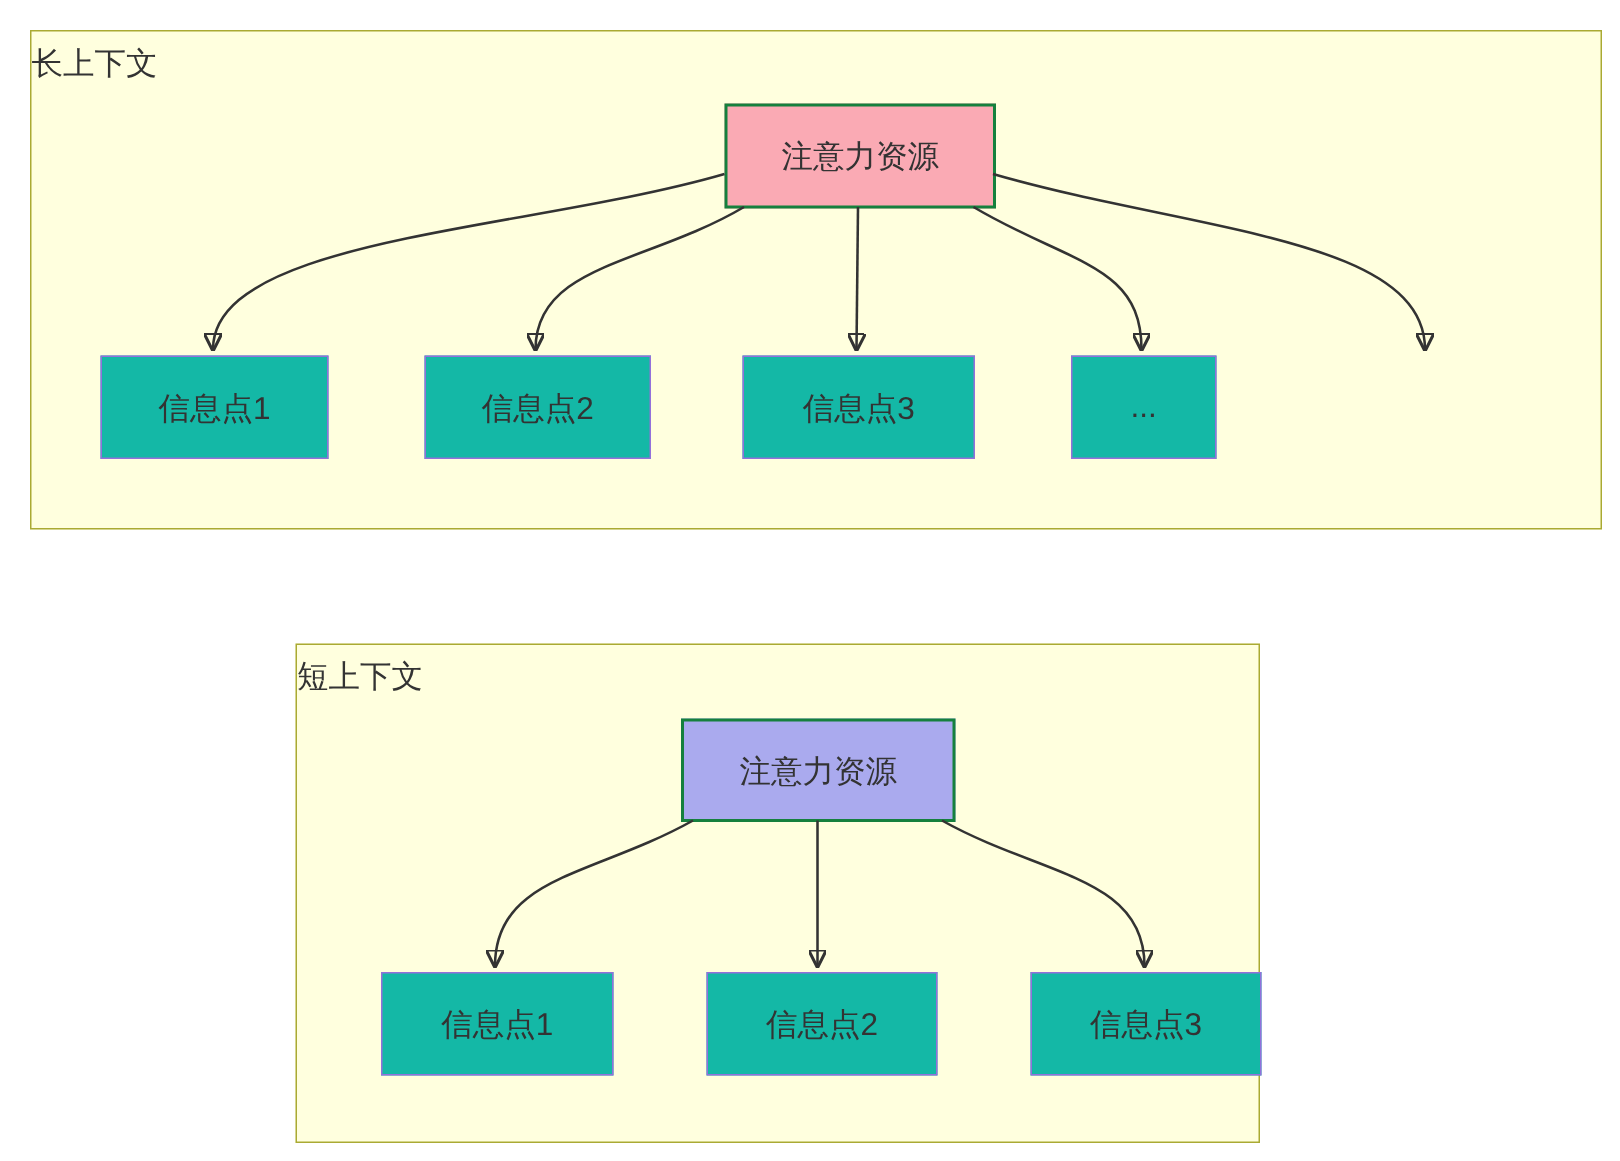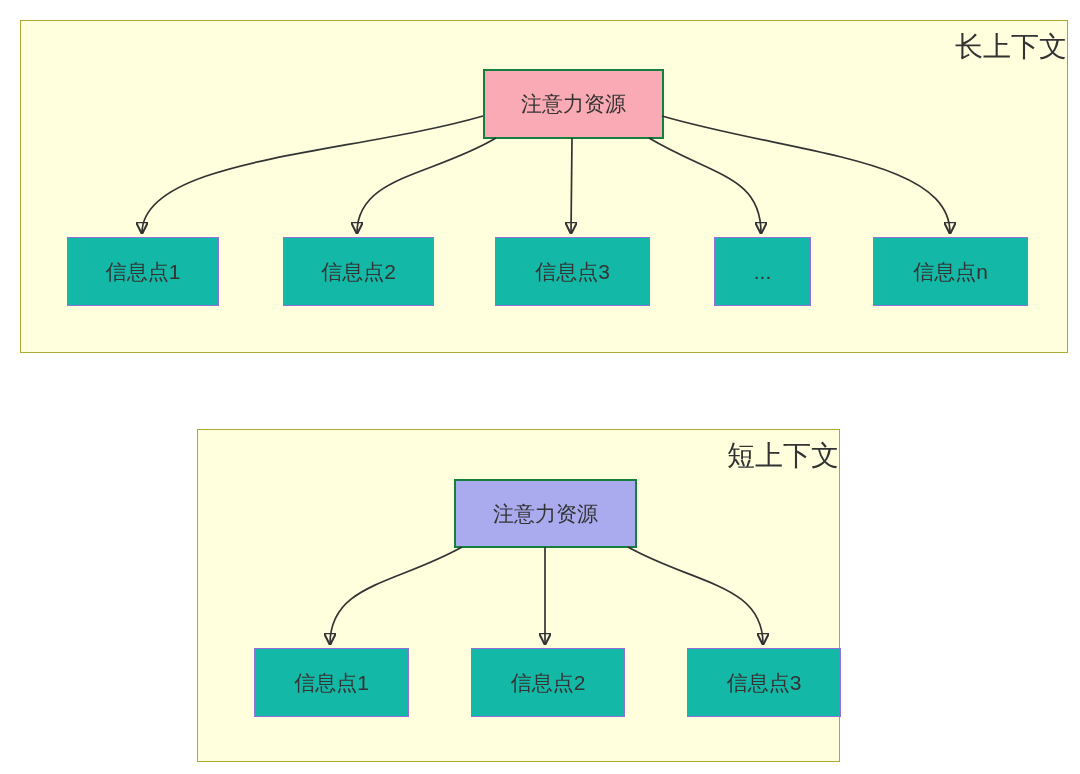--- a/index.html
+++ b/index.html
@@ -17,22 +17,22 @@
     position: absolute;
     background: #ffffde;
     border: 1px solid #aaaa33;
     box-sizing: border-box;
   }
   .panel-long  { left: 20px;  top: 20px;  width: 1048px; height: 333px; }
   .panel-short { left: 197px; top: 429px; width: 643px;  height: 333px; padding-left: 24px; }
 
   .panel-title {
     position: absolute; left: 0; right: 0; top: 7px;
-    text-align: right;
-    font-size: 28px;
+    text-align: left;
+    font-size: 21px;
     color: #333333;
   }
 
   .node {
     position: absolute;
     display: flex; align-items: center; justify-content: center;
     font-size: 21px;
     box-sizing: border-box;
     text-align: center;
     white-space: nowrap;
@@ -69,21 +69,20 @@
 
 <div class="stage">
 
   <div class="panel panel-long">
     <div class="panel-title">长上下文</div>
     <div class="node source source-long">注意力资源</div>
     <div class="node target t-l1">信息点1</div>
     <div class="node target t-l2">信息点2</div>
     <div class="node target t-l3">信息点3</div>
     <div class="node target t-l4">...</div>
-    <div class="node target t-l5">信息点n</div>
   </div>
 
   <div class="panel panel-short">
     <div class="panel-title">短上下文</div>
     <div class="node source source-short">注意力资源</div>
     <div class="node target t-s1">信息点1</div>
     <div class="node target t-s2">信息点2</div>
     <div class="node target t-s3">信息点3</div>
   </div>
 

